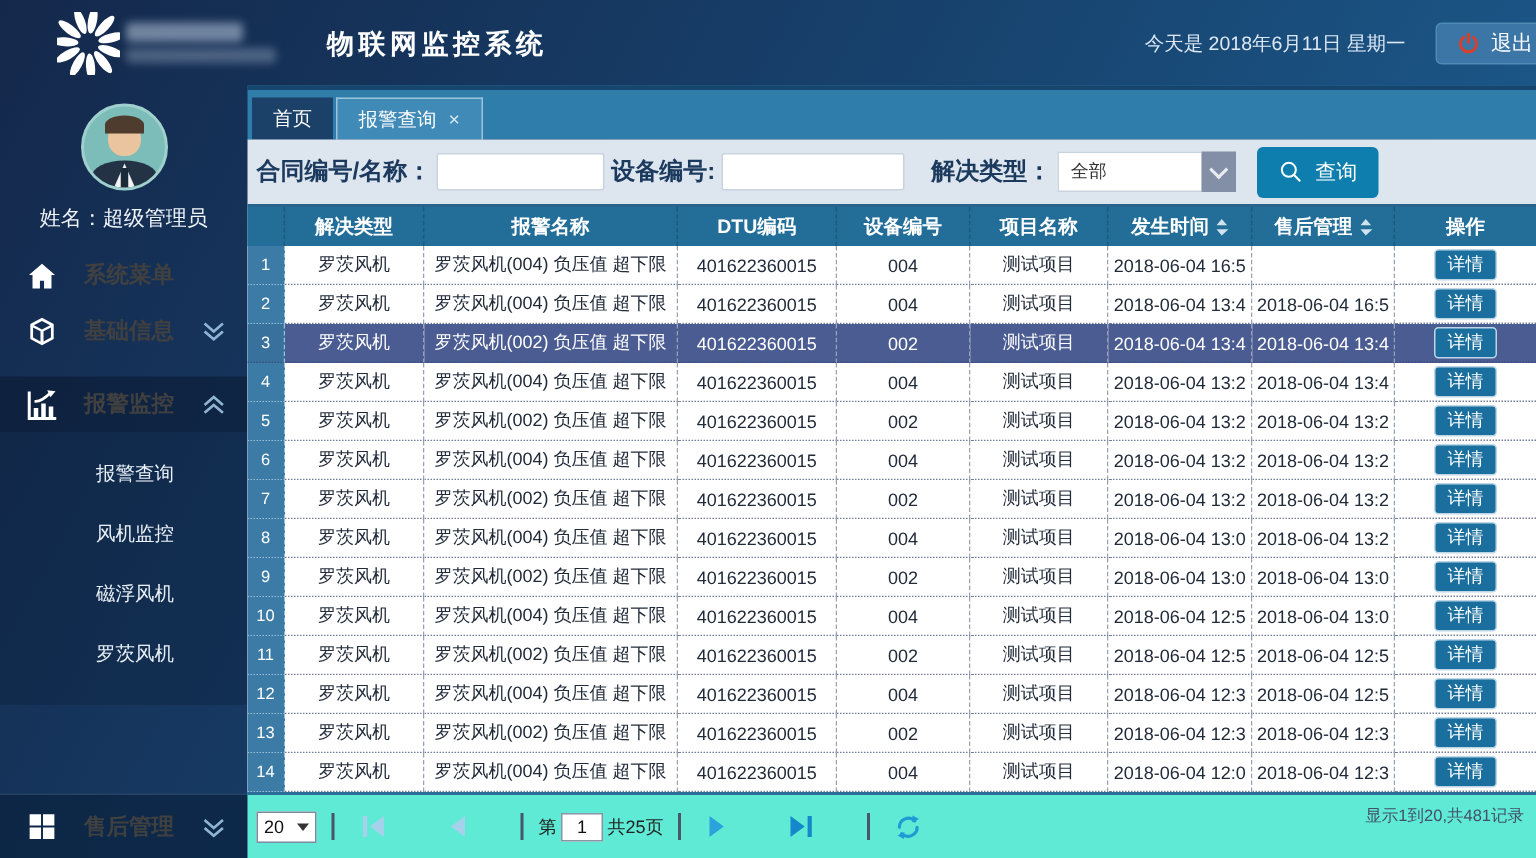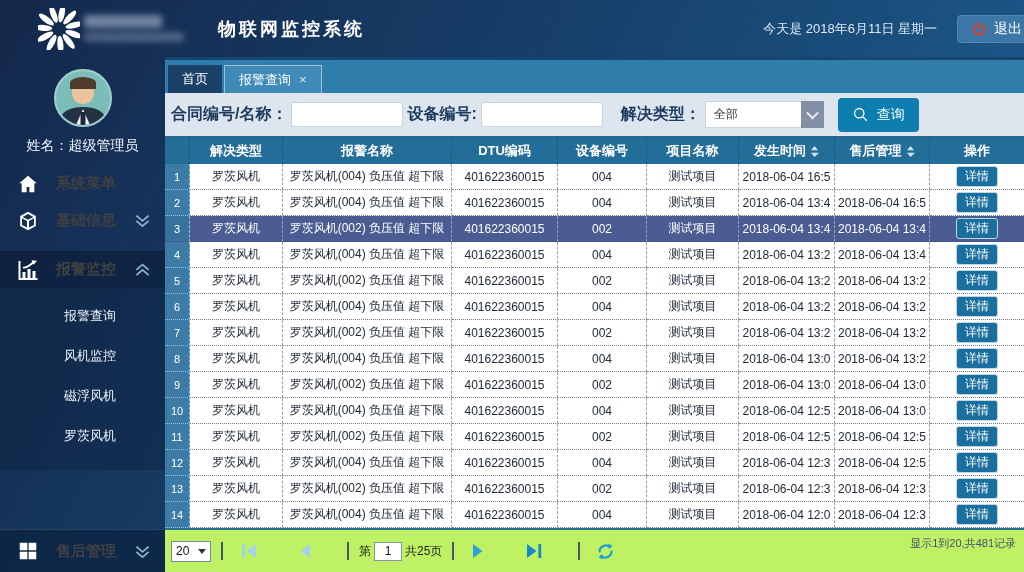--- a/index.html
+++ b/index.html
@@ -95,21 +95,21 @@
     border-bottom:1px dotted #717d99; overflow:hidden; white-space:nowrap; }
   .grid-row .cell:last-child { border-right:none; }
   .grid-row .numcell { background:#3c7ba5; color:#fff; font-size:11px;
     border-right:1px dashed #9cc0d6; border-bottom:1px dotted #9cc0d6; }
   .grid-row.selected .cell { background:#4a5c91; color:#fff; border-bottom-color:#3d4e7e; }
   .grid-row.selected .numcell { background:#38719b; }
   .detail-btn { background:#1a6f9e; color:#fff; border:1px solid #bcd6e6; border-radius:3px;
     font-size:12px; padding:2px 8px; cursor:pointer; font-family:inherit; line-height:1.2; }
 
   
-  .pager { height:44px; background:#bef264; border-top:2px solid #2a6d97;
+  .pager { height:44px; background:#5eead4; border-top:2px solid #2a6d97;
     display:flex; align-items:center; padding:0 8px 0 6px; color:#2a3550; }
   .psize { display:flex; align-items:center; background:#fff; border:1px solid #7a8aa0;
     width:40px; height:21px; padding:0 4px; font-size:12px; color:#111; cursor:pointer; }
   .psize::after { content:""; margin-left:auto; width:0; height:0;
     border-left:4px solid transparent; border-right:4px solid transparent;
     border-top:5px solid #333; }
   .vsep { width:2px; height:18px; background:#4a5568; margin:0 10px; }
   .pbtn { border:none; background:none; cursor:pointer; padding:2px 6px; }
   .pbtn.disabled { cursor:default; }
   .page-text { font-size:12px; color:#222; }

